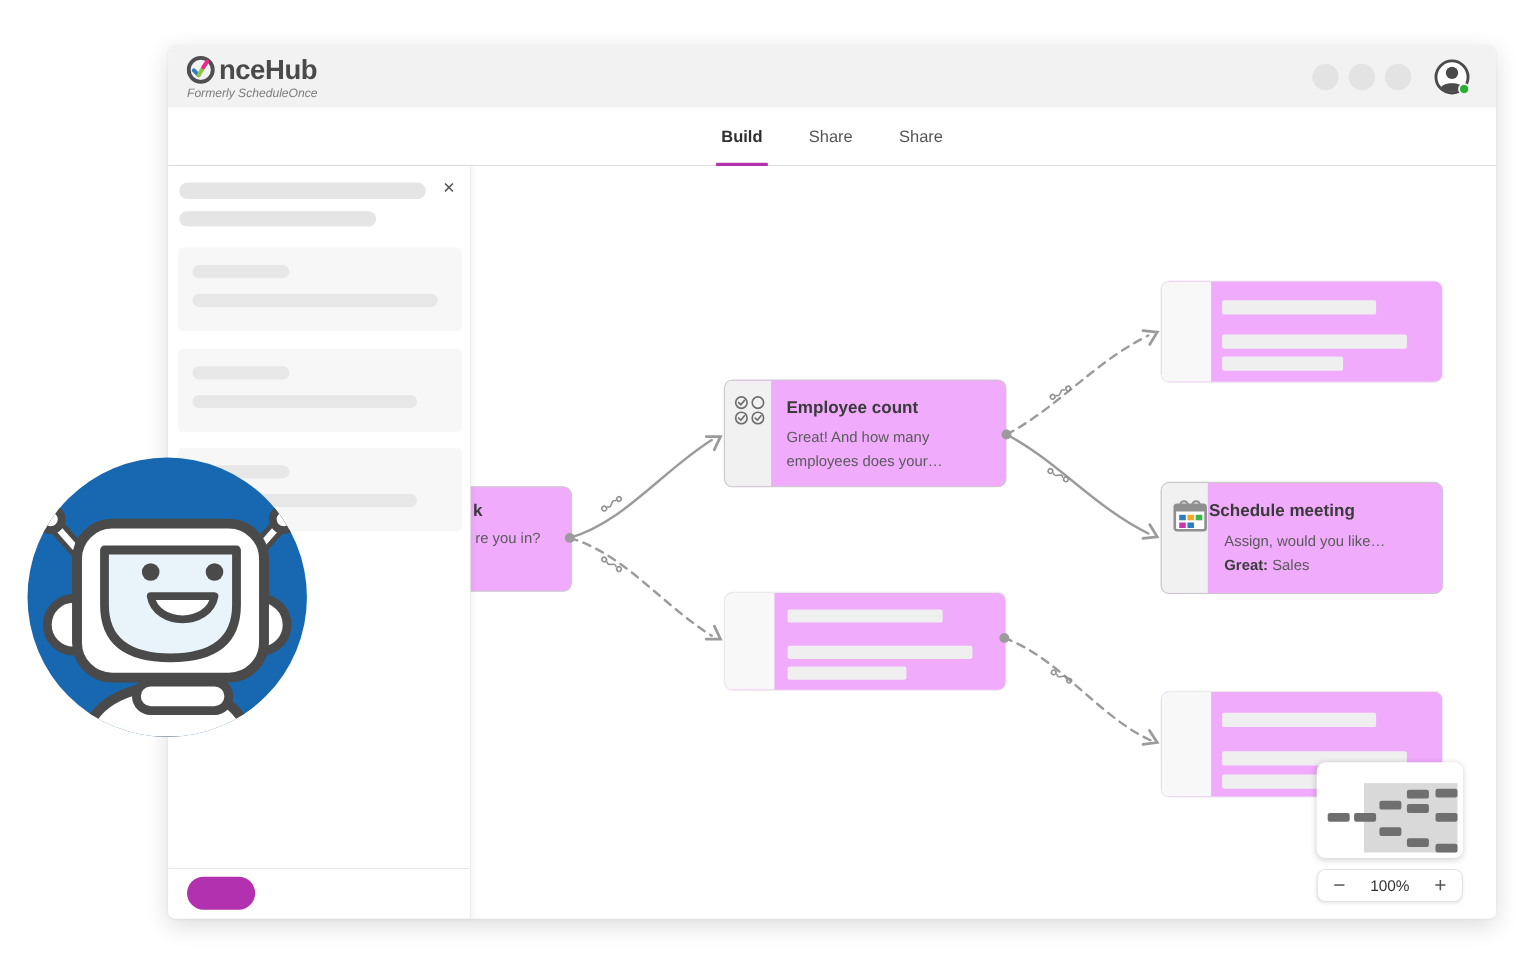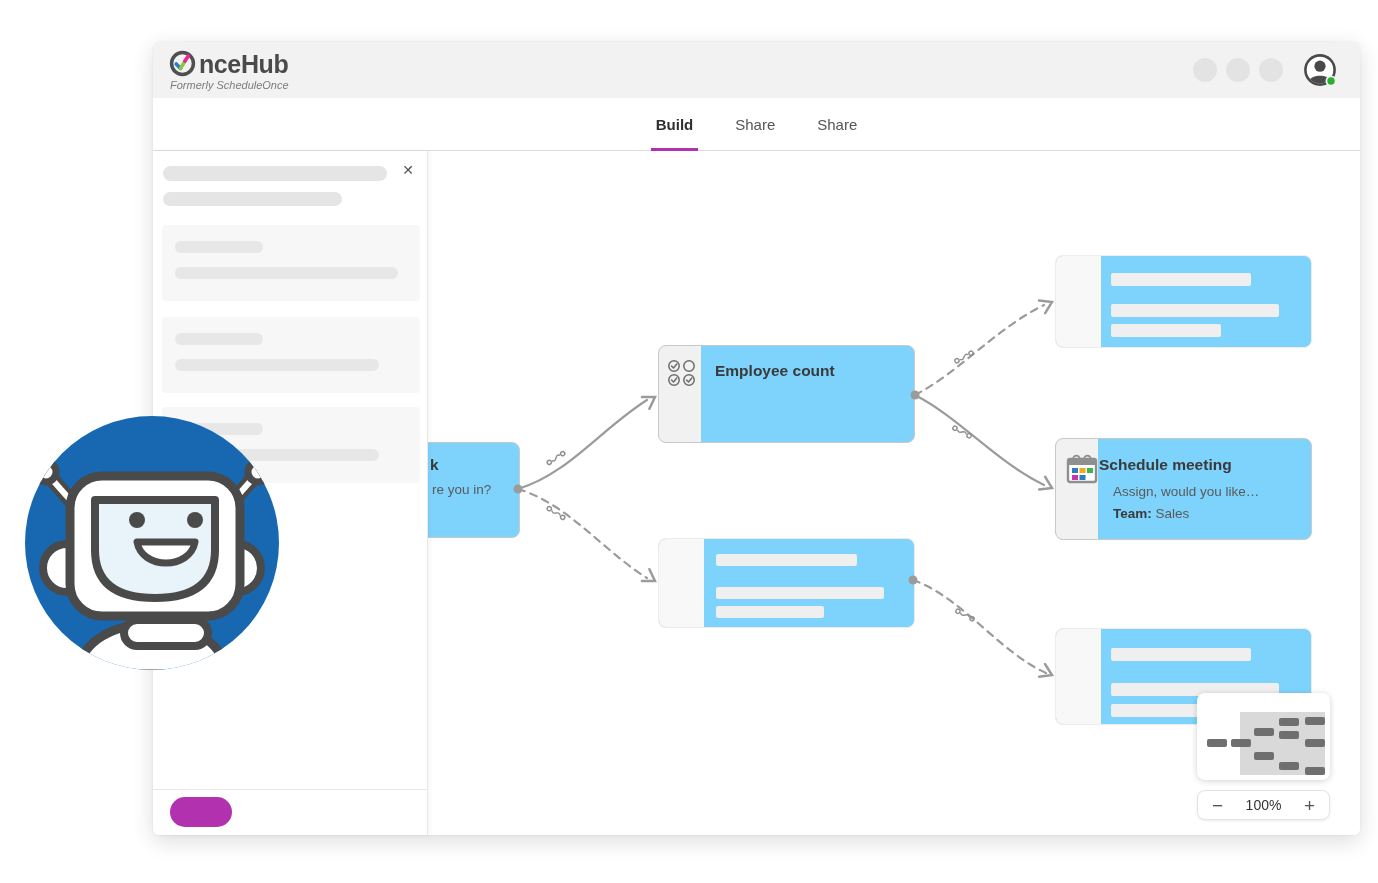--- a/index.html
+++ b/index.html
@@ -26,21 +26,21 @@
     border-bottom:1px solid #dedede;display:flex;justify-content:center;gap:32px;box-sizing:border-box;}
   .tab{font-size:15px;color:#555;display:flex;align-items:center;padding:0 5px;position:relative;cursor:pointer;}
   .tab.active{color:#2f2f2f;font-weight:700;}
   .tab.active::after{content:"";position:absolute;left:0;right:0;bottom:-1px;height:3px;background:#b231ae;}
 
   
   .canvas{position:absolute;top:109px;left:0;right:0;bottom:0;overflow:hidden;
     border-radius:0 0 6px 6px;background:#fff;}
   .conn-svg{position:absolute;left:0;top:0;z-index:5;pointer-events:none;}
 
-  .node{position:absolute;background:#7dd3fc;border:1.5px solid #c9c9c9;border-radius:8px;
+  .node{position:absolute;background:#f0abfc;border:1.5px solid #c9c9c9;border-radius:8px;
     overflow:hidden;box-sizing:border-box;z-index:3;}
   .node.placeholder{border-color:#ececec;}
   .node-strip{position:absolute;left:0;top:0;bottom:0;width:42px;background:#f1f1f1;}
   .node.placeholder .node-strip{width:45px;background:#f8f8f8;}
   .node-title{position:absolute;font-size:15.5px;font-weight:700;color:#3a3a3a;white-space:nowrap;}
   .node-text{position:absolute;font-size:13.5px;color:#5a5a5a;line-height:22px;white-space:nowrap;}
   .node-bar{position:absolute;background:#efefef;border-radius:2px;height:13px;}
   .node-icon{position:absolute;}
 
   
@@ -140,20 +140,24 @@
           <circle cx="9" cy="7" r="5.2"></circle>
             <circle cx="24" cy="7" r="5.2"></circle>
           <circle cx="9" cy="21" r="5.2"></circle>
             <circle cx="24" cy="21" r="5.2"></circle>
           <path d="M6.5,7 L8.5,9 L11.8,5" stroke-linecap="round" stroke-linejoin="round"></path>
           <path d="M6.5,21 L8.5,23 L11.8,19" stroke-linecap="round" stroke-linejoin="round"></path>
           <path d="M21.5,21 L23.5,23 L26.8,19" stroke-linecap="round" stroke-linejoin="round"></path>
         </g>
       </svg>
       <div class="node-title" style="left:56px;top:16px;">Employee count</div>
+      <div class="node-text" style="left:56px;top:41px;">
+        <span>Great! And how many</span><br>
+        <span>employees does your…</span>
+      </div>
     </div>
 
     <div class="node placeholder" style="left:902px;top:104px;width:257px;height:93px;">
       <div class="node-strip"></div>
       <div class="node-bar" style="left:55px;top:17px;width:140px;"></div>
       <div class="node-bar" style="left:55px;top:48px;width:168px;"></div>
       <div class="node-bar" style="left:55px;top:68px;width:110px;"></div>
     </div>
 
     <div class="node" style="left:902px;top:287px;width:257px;height:102px;">
@@ -165,21 +169,21 @@
         <rect x="4" y="7" width="28" height="6" fill="#8f8f8f"></rect>
         <rect x="8" y="16" width="6" height="5" fill="#2d7dc1"></rect>
         <rect x="15.5" y="16" width="6" height="5" fill="#f5a623"></rect>
         <rect x="23" y="16" width="6" height="5" fill="#3cb54a"></rect>
         <rect x="8" y="23" width="6" height="5" fill="#cb34b0"></rect>
         <rect x="15.5" y="23" width="6" height="5" fill="#2d7dc1"></rect>
       </svg>
       <div class="node-title" style="left:43px;top:17px;">Schedule meeting</div>
       <div class="node-text" style="left:57px;top:42px;">
         <span>Assign, would you like…</span><br>
-        <b style="color:#3a3a3a;">Team:</b>
+        <b style="color:#3a3a3a;">Great:</b>
         <span>Sales</span>
       </div>
     </div>
 
     <div class="node placeholder" style="left:505px;top:387px;width:257px;height:90px;">
       <div class="node-strip"></div>
       <div class="node-bar" style="left:57px;top:15px;width:141px;height:12px;"></div>
       <div class="node-bar" style="left:57px;top:48px;width:168px;height:12px;"></div>
       <div class="node-bar" style="left:57px;top:67px;width:108px;height:12px;"></div>
     </div>

